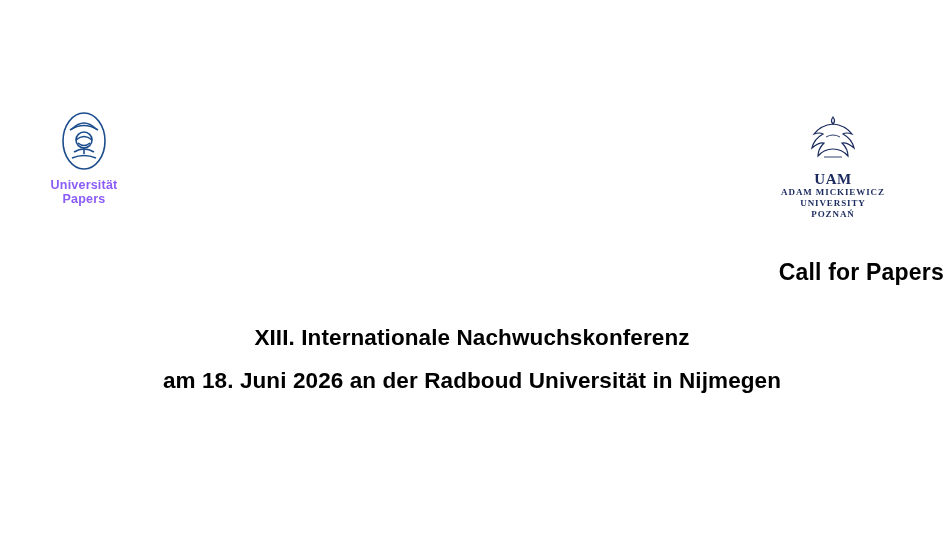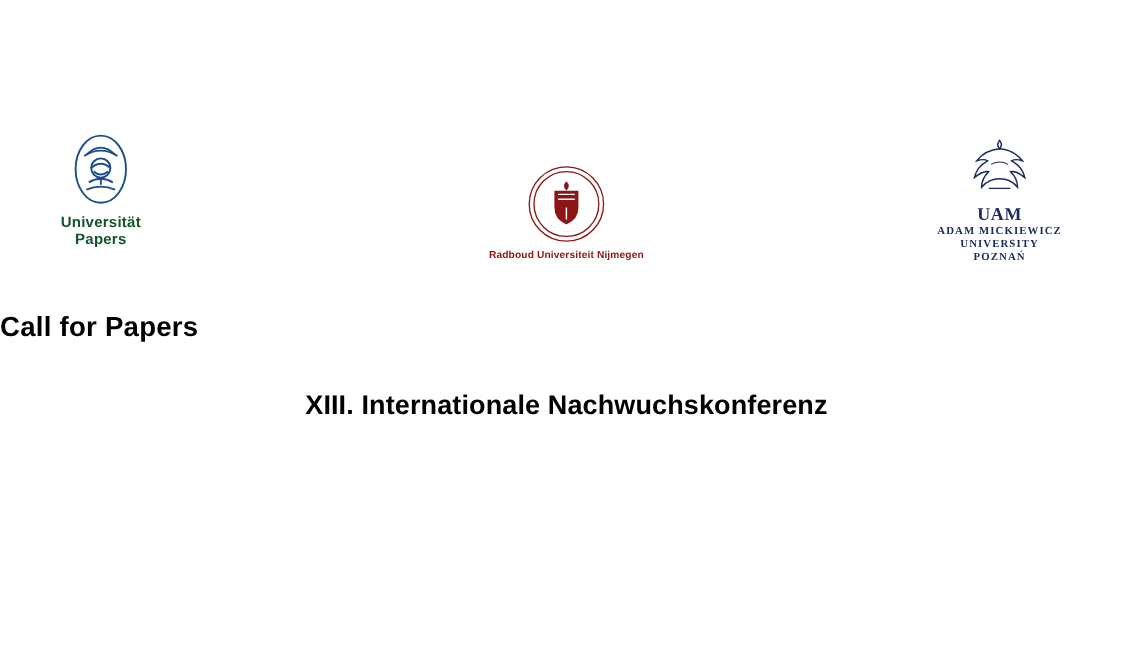--- a/index.html
+++ b/index.html
@@ -43,21 +43,21 @@
     width: 56px;
     height: 62px;
     margin: 0 auto 6px auto;
     position: relative;
   }
   .marburg-mark svg { display: block; }
   .marburg-text {
     font-size: 12.5px;
     font-weight: bold;
     line-height: 14px;
-    color: #14532d;
+    color: #8b5cf6;
     letter-spacing: 0.2px;
   }
 
   
   .logo-radboud {
     position: absolute;
     left: 50%;
     transform: translateX(-50%);
     top: 32px;
     width: 220px;
@@ -101,21 +101,21 @@
     color: #1b2a5e;
     text-transform: uppercase;
   }
 
   
   .cfp-title {
     position: absolute;
     top: 259px;
     left: 0;
     width: 944px;
-    text-align: left;
+    text-align: right;
     font-size: 23px;
     font-weight: bold;
     letter-spacing: 0.2px;
   }
   .conf-block {
     position: absolute;
     top: 316px;
     left: 0;
     width: 944px;
     text-align: center;
@@ -148,33 +148,20 @@
           <path d="M16 48 q12 -5 24 0"></path>
           <path d="M28 38 l0 6"></path>
         </svg>
       </div>
       <div class="marburg-text">
         <div>Universität</div>
         <div>Papers</div>
       </div>
     </div>
 
-    <div class="logo-radboud">
-      <div class="radboud-mark">
-        <svg width="66" height="66" viewBox="0 0 66 66" fill="none" stroke="#8c1515" stroke-width="1.1">
-          <circle cx="33" cy="33" r="31"></circle>
-          <circle cx="33" cy="33" r="27"></circle>
-          <path d="M23 22 h20 v14 q0 10 -10 14 q-10 -4 -10 -14 z" fill="#8c1515" stroke="none"></path>
-          <path d="M33 14 q-4 4 0 8 q4 -4 0 -8 z" fill="#8c1515" stroke="none"></path>
-          <path d="M26 25 h14 M26 29 h14" stroke="#ffffff" stroke-width="1.2"></path>
-          <path d="M33 36 v10" stroke="#ffffff" stroke-width="1.2"></path>
-        </svg>
-      </div>
-      <div class="radboud-text">Radboud Universiteit Nijmegen</div>
-    </div>
 
     <div class="logo-uam">
       <div class="uam-mark">
         <svg width="74" height="56" viewBox="0 0 74 56" fill="none" stroke="#1b2a5e" stroke-width="1.2">
           <path d="M37 4 q-3 4 0 7 q3 -3 0 -7z"></path>
           <path d="M37 11 q-12 1 -19 10 q6 -2 9 0 q-9 5 -11 14 q7 -6 12 -5 q-6 6 -6 13 q6 -7 15 -7 q9 0 15 7 q0 -7 -6 -13 q5 -1 12 5 q-2 -9 -11 -14 q3 -2 9 0 q-7 -9 -19 -10z"></path>
           <path d="M30 24 q7 -4 14 0" stroke-width="0.9"></path>
           <path d="M28 44 h18" stroke-width="0.9"></path>
         </svg>
       </div>
@@ -185,15 +172,16 @@
         <div>Poznań</div>
       </div>
     </div>
 
   </div>
 
   <div class="cfp-title">Call for Papers</div>
 
   <div class="conf-block">
     <div class="conf-line">XIII. Internationale Nachwuchskonferenz</div>
+    <div class="conf-line">am 18. Juni 2026 an der Radboud Universität in Nijmegen</div>
   </div>
 
 </div>
 
 </body></html>

